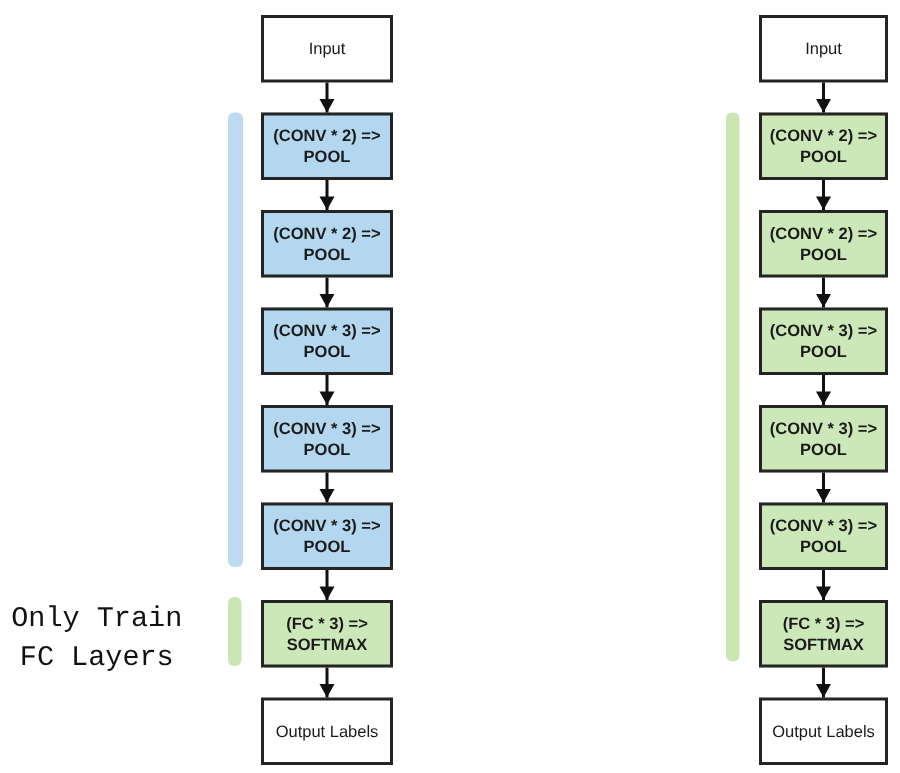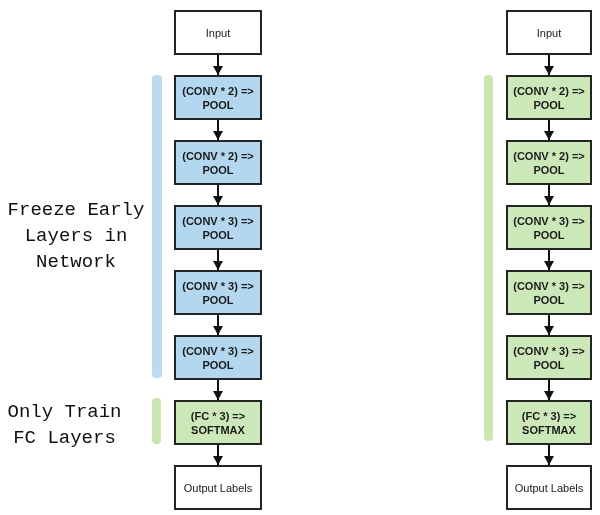--- a/index.html
+++ b/index.html
@@ -87,23 +87,20 @@
 </style>
 </head>
 <body>
 
 <div class="canvas">
 
   <div class="bar blue freeze-span"></div>
   <div class="bar green fc-span"></div>
   <div class="bar green unfreeze-span"></div>
 
-  <div class="label freeze">Freeze Early
-Layers in
-Network</div>
   <div class="label only-fc">Only Train
 FC Layers</div>
 
   <div class="flow left">
     <div class="node io">Input</div>
     <div class="arrow"></div>
     <div class="node blue">(CONV * 2) =&gt;
 POOL</div>
     <div class="arrow"></div>
     <div class="node blue">(CONV * 2) =&gt;

